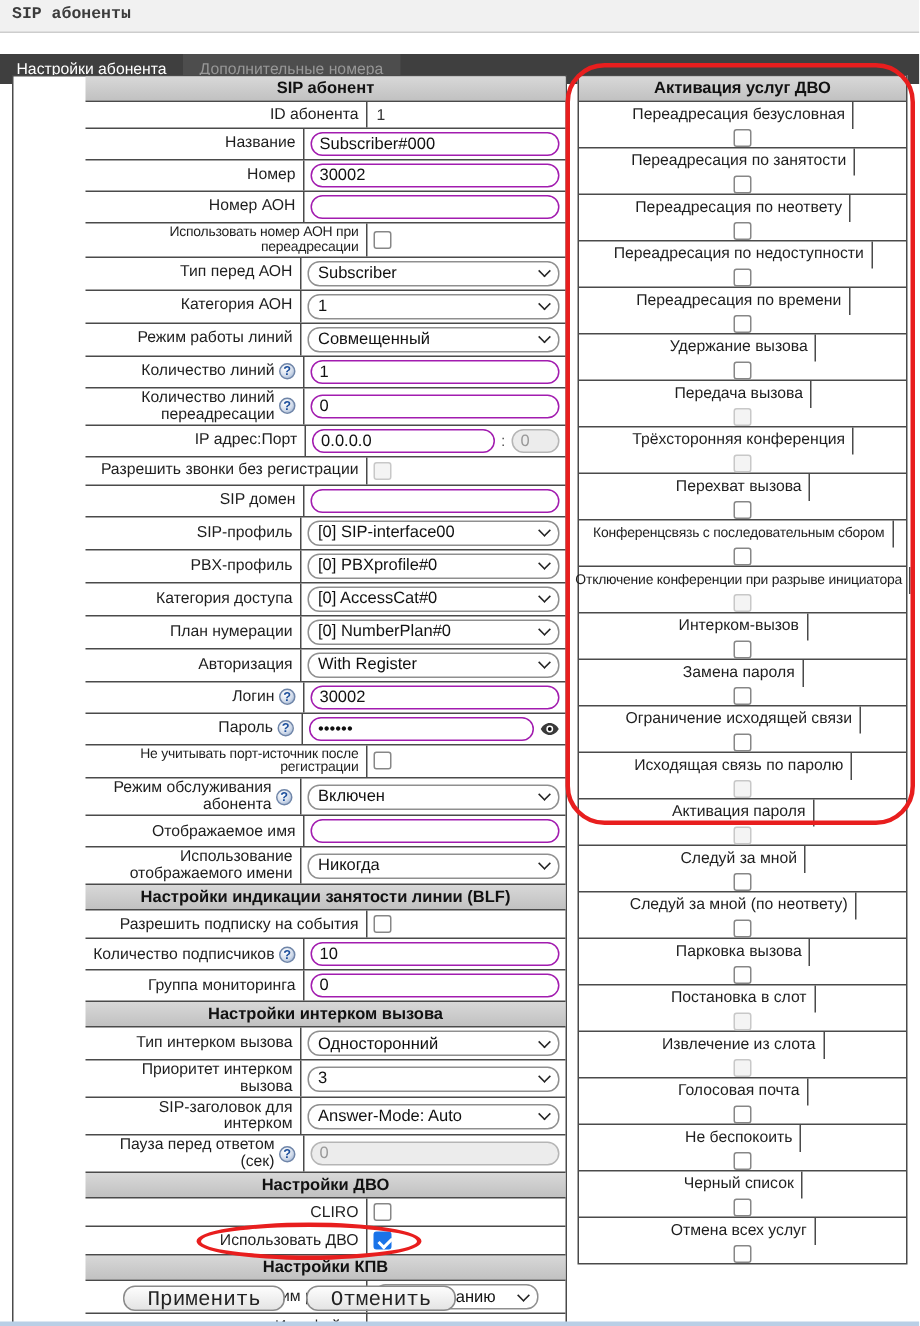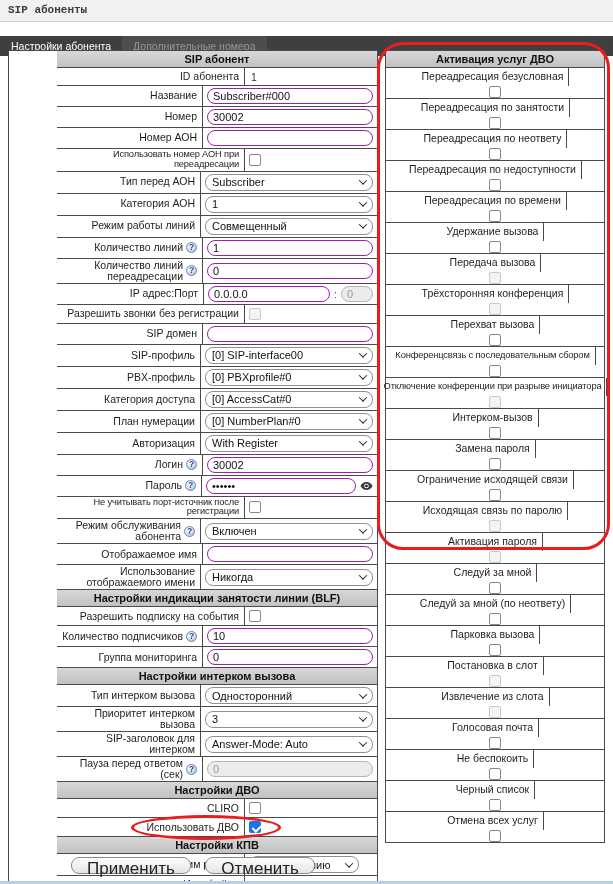--- a/index.html
+++ b/index.html
@@ -59,21 +59,21 @@
   .drow { display:flex; align-items:center; border-bottom:1px solid #4a4a4a;flex-direction:column; }
   .dlbl { flex:1; border-right:1px solid #4a4a4a; display:flex; align-items:center; justify-content:flex-end; text-align:right; padding:1px 5px 1px 1px; line-height:1.05; min-height:18px; white-space:nowrap; overflow:hidden; }
   .dcb { width:25px; display:flex; align-items:center; justify-content:center; }
 
   
   .red-box { position:absolute; left:377px; top:42px; width:233px; height:508px; border:3px solid #e81e1e; border-radius:26px; pointer-events:none; }
   .red-ellipse { position:absolute; left:74px; top:-3px; width:150px; height:25px; border:3px solid #e81e1e; border-radius:50%; pointer-events:none; }
 
   
   .btnrow { position:absolute; left:8px; top:857px; width:370px; text-align:center; }
-  .btn { font-family:Liberation Sans, sans-serif; font-size:17px; color:#222; padding:1px 15px; height:17px; border:1px solid #8a8a8a; border-radius:8px; background:linear-gradient(#fdfdfd,#e4e4e4); margin:0 5px; cursor:default; }
+  .btn { font-family:Liberation Mono, monospace; font-size:14px; color:#222; padding:1px 15px; height:17px; border:1px solid #8a8a8a; border-radius:8px; background:linear-gradient(#fdfdfd,#e4e4e4); margin:0 5px; cursor:default; }
 
   .bottom-edge { position:absolute; left:0; right:0; bottom:0; height:3px; background:#b9cfe6; }
 </style>
 </head>
 <body>
 
 <div id="page">
 
   <div class="topbar">
     <span class="ttl">SIP абоненты</span>

